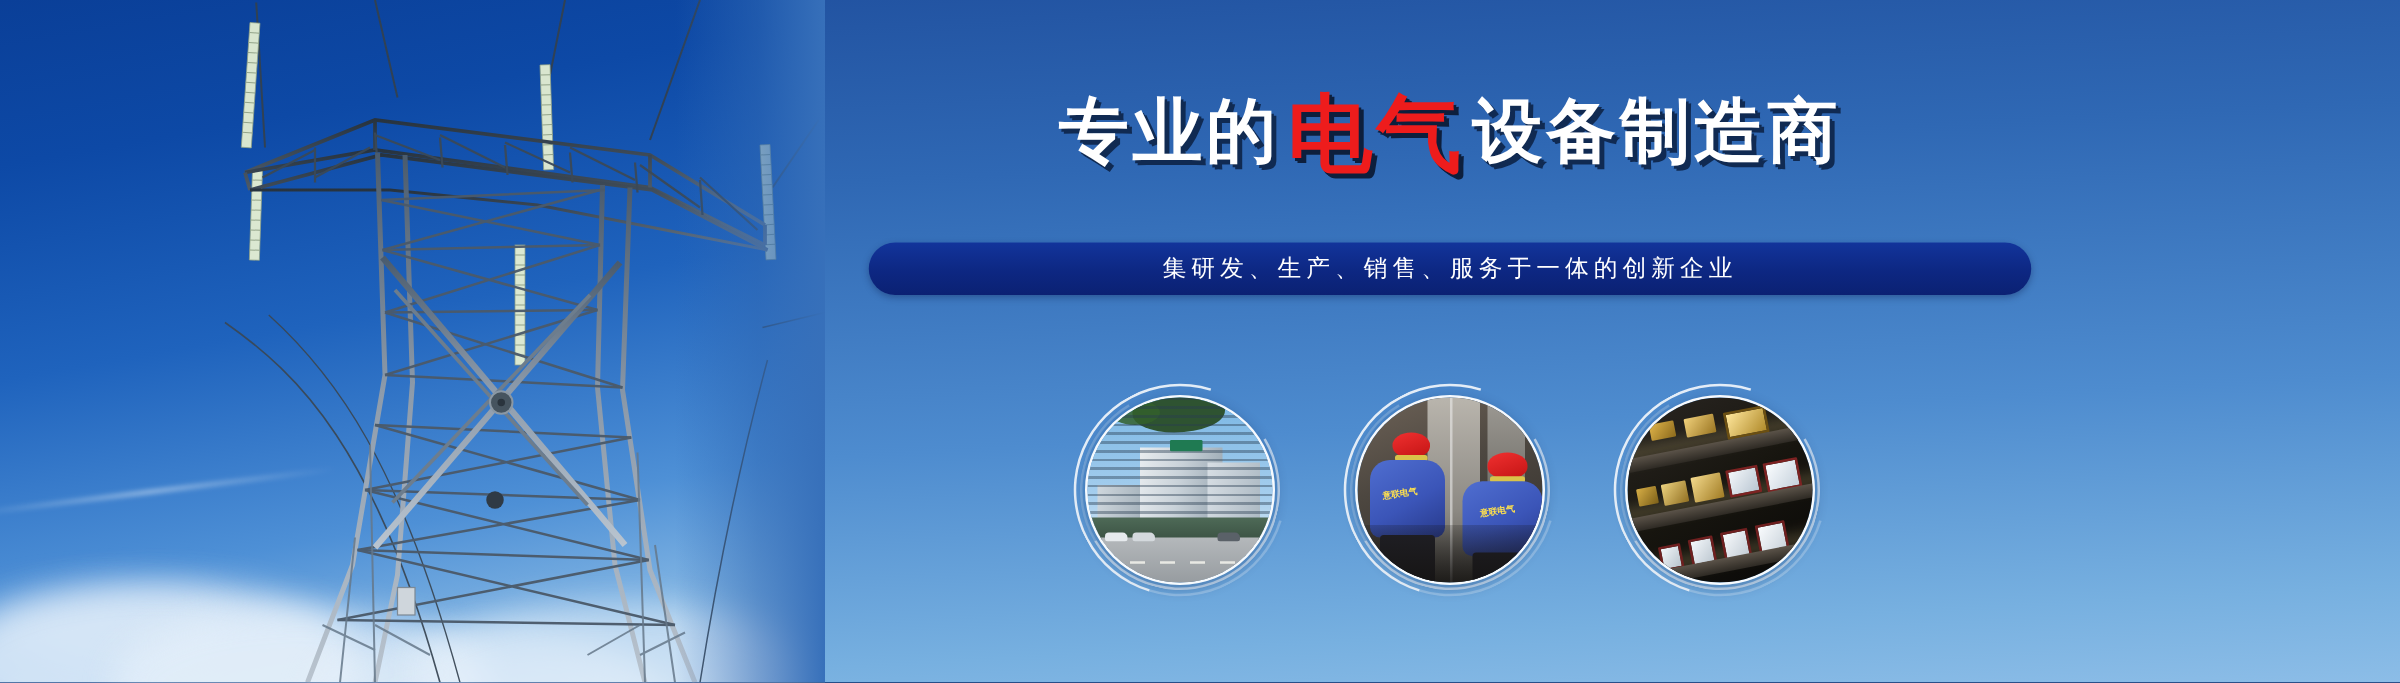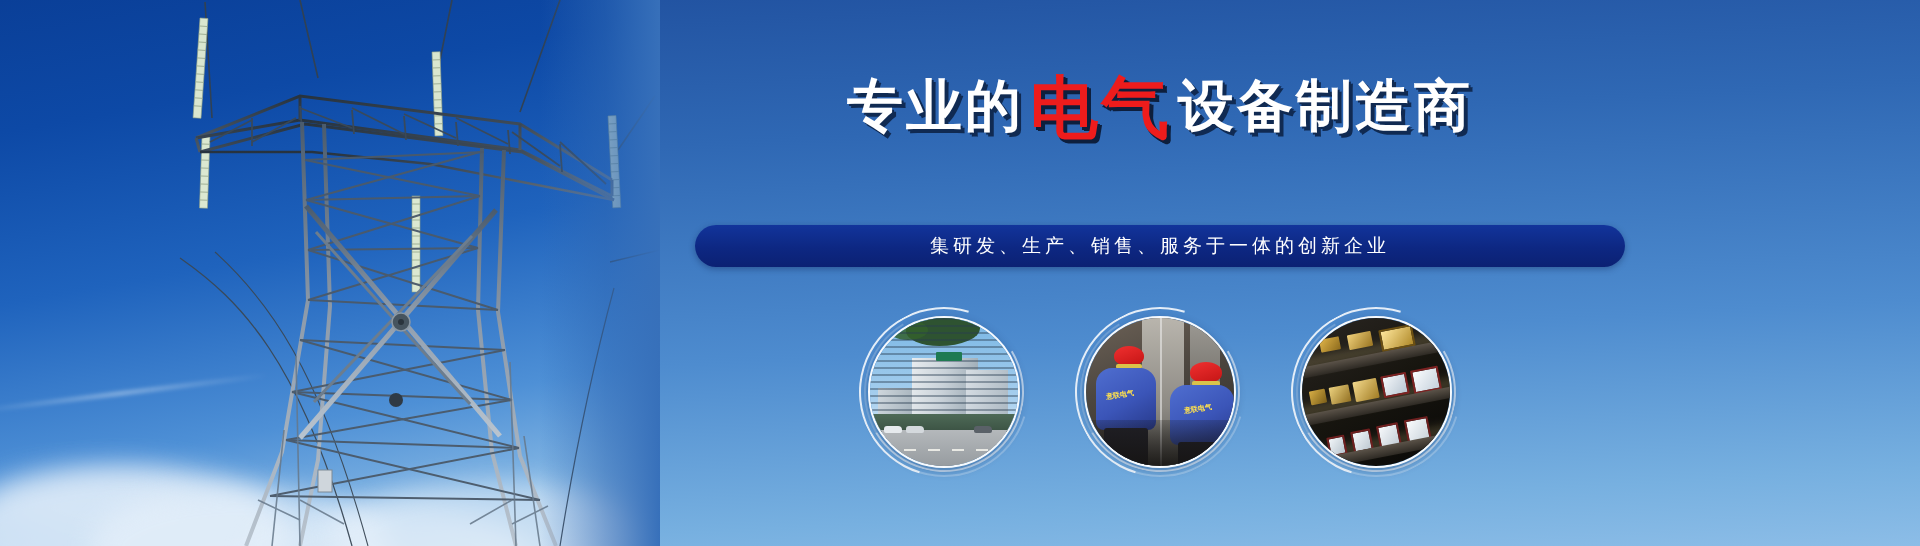--- a/index.html
+++ b/index.html
@@ -63,21 +63,20 @@
   }
 
   
   .pill{
     position:absolute; left:35px; top:194px;
     width:930px; height:42px;
     background:linear-gradient(180deg,#12349b 0%,#0d2782 55%,#0b2173 100%);
     border-radius:21px;
     display:flex; align-items:center; justify-content:center;
     box-shadow:0 2px 6px rgba(8,24,70,.35);
-    margin-top:31px;
   }
   .pill span{
     color:#ffffff; font-size:19px; letter-spacing:4px; font-weight:500;
     font-family:"DejaVu Sans","Liberation Sans",sans-serif;
   }
 
   
   .keywords{
     position:absolute; left:0; top:256px; width:1000px;
     display:flex; justify-content:center; gap:55px;

